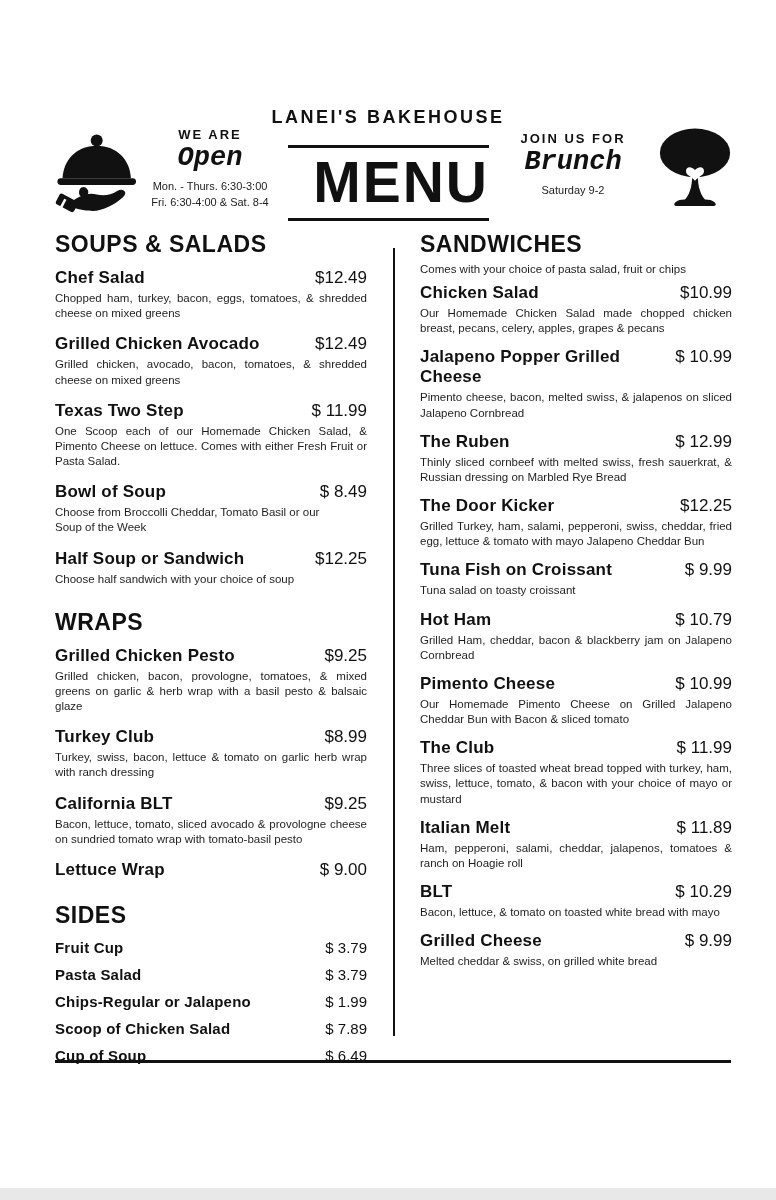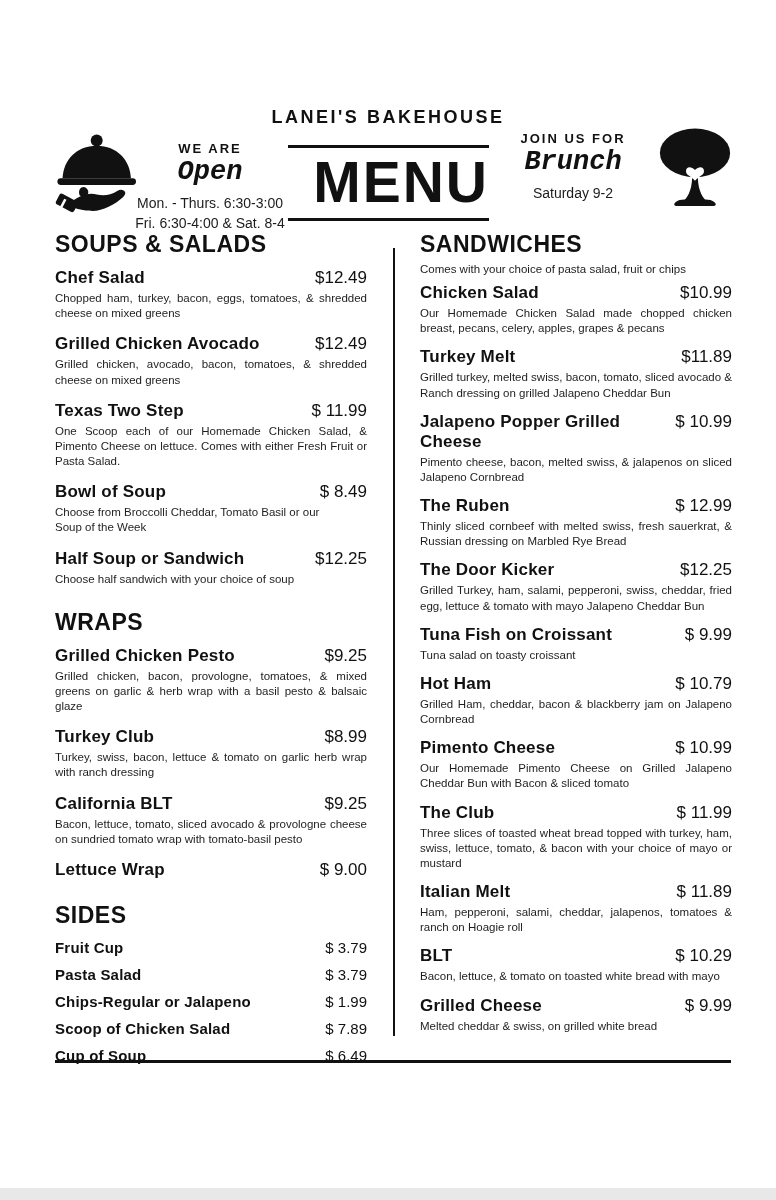--- a/index.html
+++ b/index.html
@@ -20,29 +20,29 @@
     text-align: center;
     font-size: 18px; font-weight: 700; letter-spacing: 2.5px;
   }
   .menu-block { position: absolute; left: 288px; top: 145px; width: 201px; text-align: center; }
   .menu-rule { height: 3px; background: var(--ink, #111); }
   .menu-title {
     font-size: 57px; font-weight: 700; letter-spacing: 2px;
     line-height: 1; padding: 6px 0 7px 0; margin: 0; text-align: right;
   }
   .badge { position: absolute; text-align: center; }
-  .badge-open  { left: 130px; top: 141px; width: 160px; }
+  .badge-open  { left: 130px; top: 127px; width: 160px; }
   .badge-brunch{ left: 503px; top: 131px; width: 140px; }
   .badge .kicker { font-size: 13px; font-weight: 700; letter-spacing: 2px; }
   .badge .script {
     font-family: Liberation Mono, monospace;
     font-style: italic; font-weight: 600;
     font-size: 27px; line-height: 1.15; margin-top: 1px;
   }
-  .badge .hours { font-size: 14px; line-height: 1.45; margin-top: 5px; color: #1c1c1c; }
+  .badge .hours { font-size: 11px; line-height: 1.45; margin-top: 5px; color: #1c1c1c; }
   .hdr-icon { position: absolute; }
   .hdr-icon svg { display: block; width: 100%; height: 100%; }
   .icon-cloche { left: 52px;  top: 132px; width: 86px; height: 94px; }
   .icon-tree   { left: 650px; top: 125px; width: 90px; height: 90px; }
 
   
   .col { position: absolute; top: 231px; width: 312px; }
   .col-left  { left: 55px; }
   .col-right { left: 420px; }
   .vdivider  { position: absolute; left: 393px; top: 248px; width: 2px; height: 788px; background: var(--ink, #111); }
@@ -231,27 +231,20 @@
         <p class="section-subtitle">Comes with your choice of pasta salad, fruit or chips</p>
         <div class="item">
           <div class="item-row">
             <span class="item-name">Chicken Salad</span>
             <span class="item-price">$10.99</span>
           </div>
           <p class="item-desc">Our Homemade Chicken Salad made chopped chicken breast, pecans, celery, apples, grapes &amp; pecans</p>
         </div>
         <div class="item">
           <div class="item-row">
-            <span class="item-name">Turkey Melt</span>
-            <span class="item-price">$11.89</span>
-          </div>
-          <p class="item-desc">Grilled turkey, melted swiss, bacon, tomato, sliced avocado &amp; Ranch dressing on grilled Jalapeno Cheddar Bun</p>
-        </div>
-        <div class="item">
-          <div class="item-row">
             <span class="item-name">Jalapeno Popper Grilled Cheese</span>
             <span class="item-price">$ 10.99</span>
           </div>
           <p class="item-desc">Pimento cheese, bacon, melted swiss, &amp; jalapenos on sliced Jalapeno Cornbread</p>
         </div>
         <div class="item">
           <div class="item-row">
             <span class="item-name">The Ruben</span>
             <span class="item-price">$ 12.99</span>
           </div>

